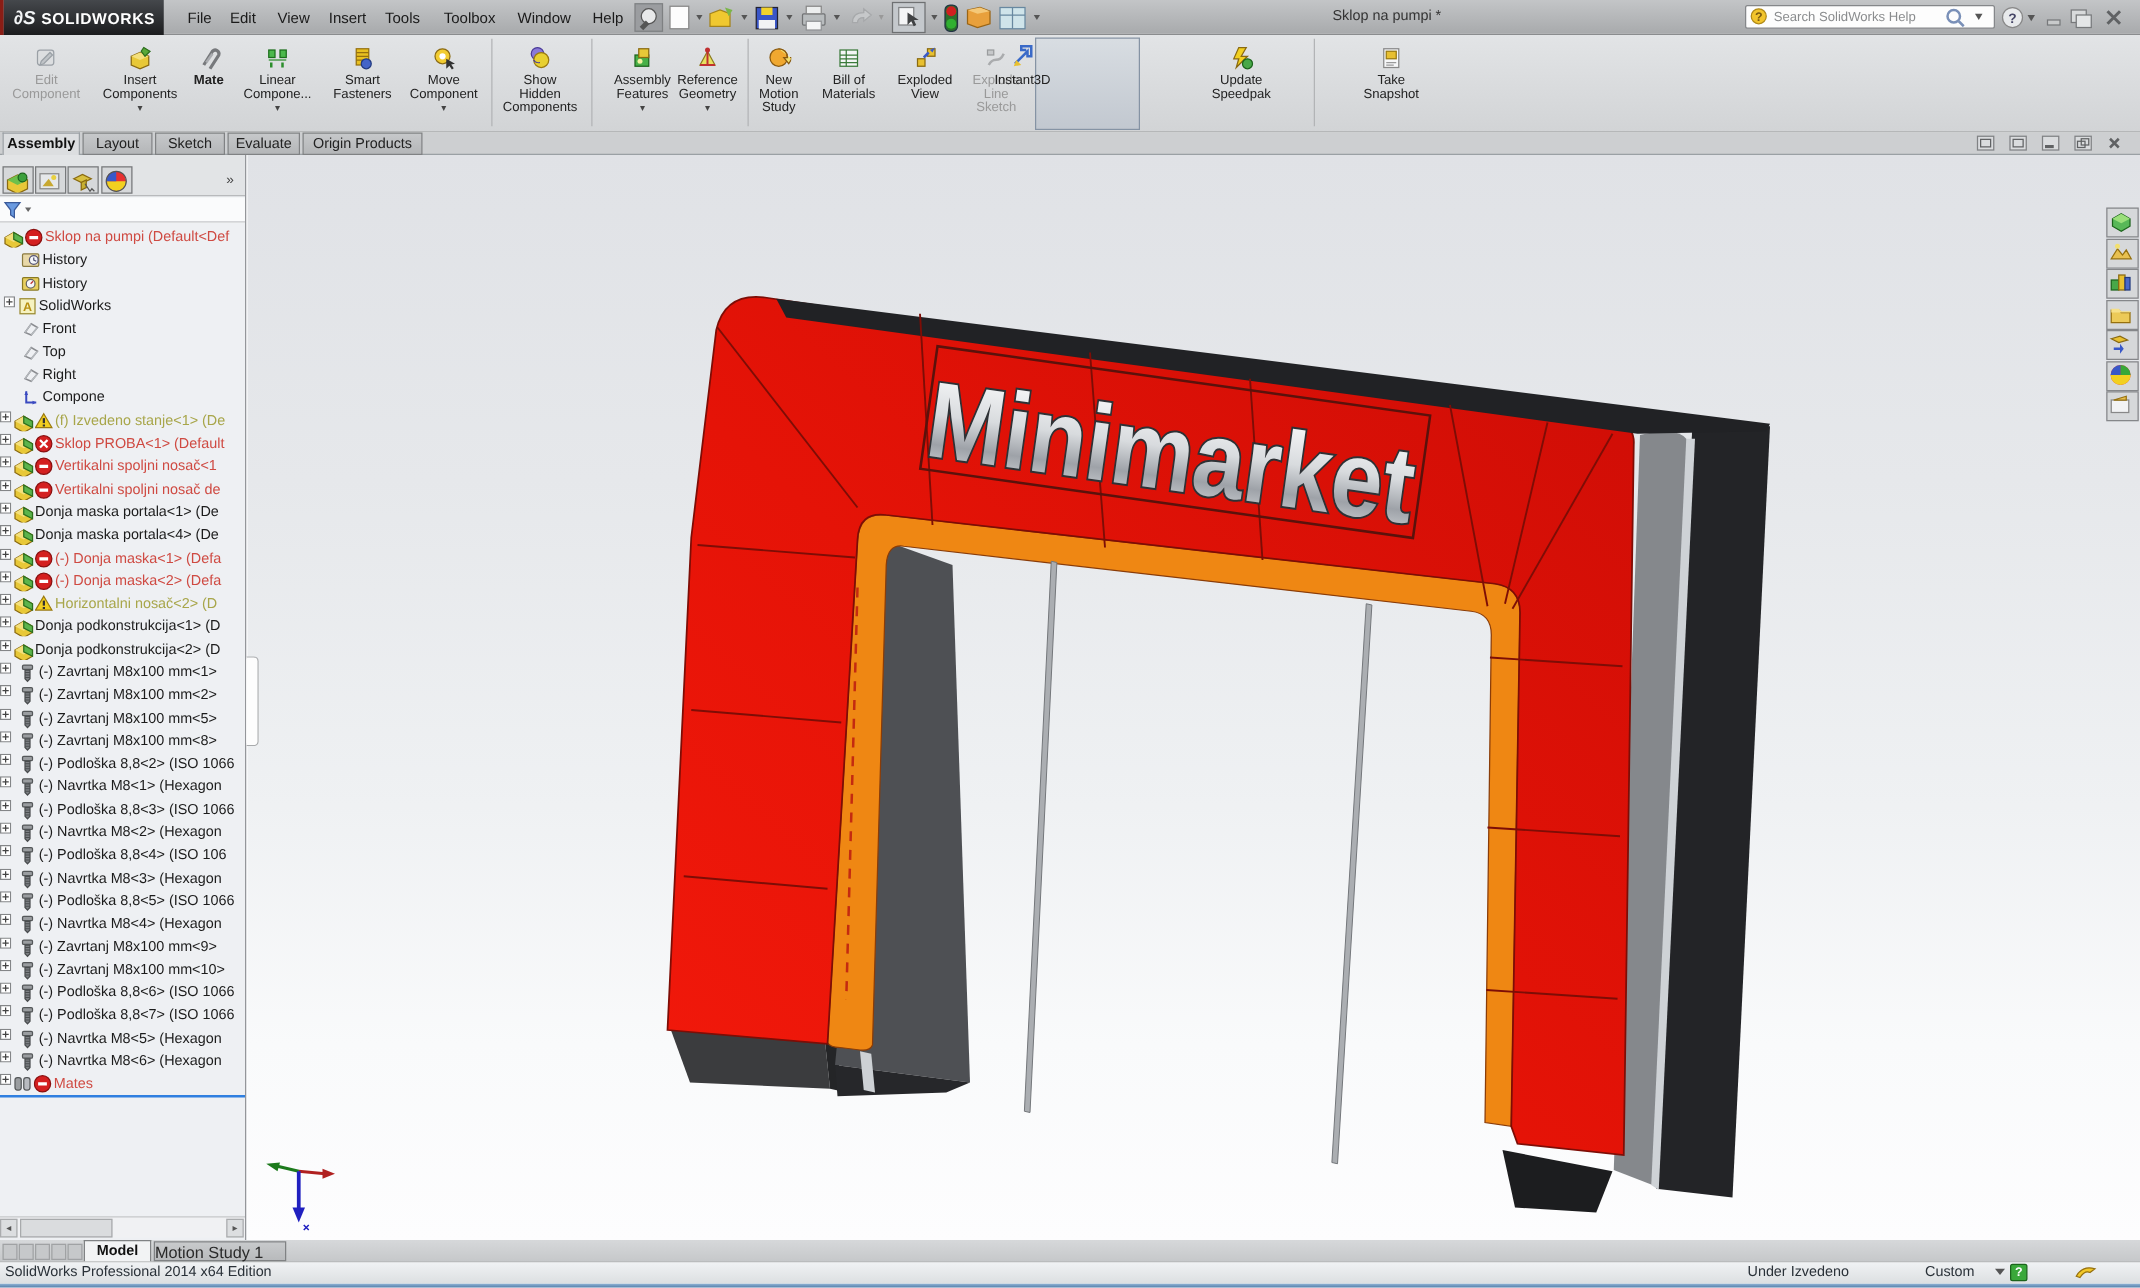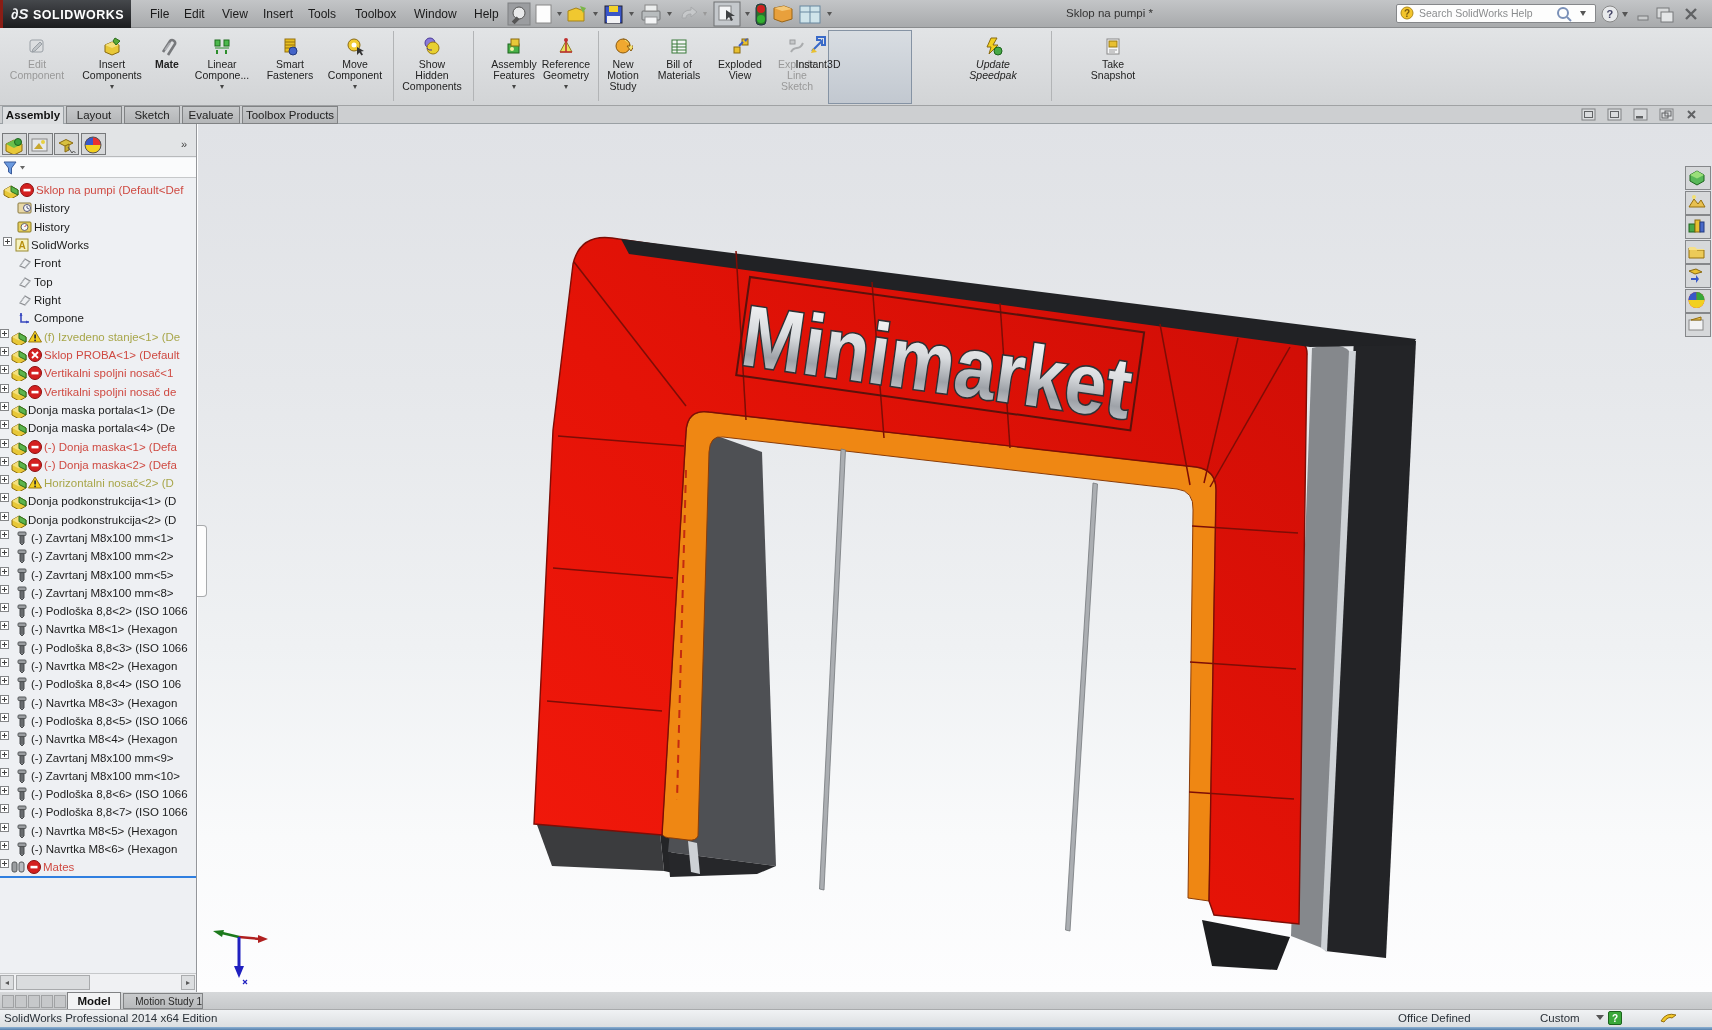--- a/index.html
+++ b/index.html
@@ -174,36 +174,36 @@
         </svg></span>Exploded<br>View</div>
 <div class="rbtn gray" style="left:771px;width:52px;"><span class="ric"><svg width="20" height="20">
           <path d="M4 16 C8 8 12 16 16 7" fill="none" stroke="#aaacae" stroke-width="2"></path>
           <rect x="3" y="4" width="5" height="4" fill="#c6c8ca" stroke="#9a9c9e"></rect>
         </svg></span>Explode<br>Line<br>Sketch</div>
 <div class="abs" style="left:828px;top:2px;width:84px;height:74px;background:linear-gradient(#d8dde2,#c2c8d0);border:1px solid #8593a4;"></div>
 <div class="rbtn" style="left:784px;width:68px;"><span class="ric"><svg width="20" height="20">
           <path d="M4 15 L14 5 l0 4 3 0 0 -8 -8 0 0 3 4 0" fill="none" stroke="#3a6ac8" stroke-width="2"></path>
           <path d="M3 17 l6 -1 -4 -4z" fill="#e8c030"></path>
         </svg></span>Instant3D</div>
-<div class="rbtn" style="left:963px;width:60px;font-style:italic;"><span class="ric"><svg width="20" height="20">
+<div class="rbtn" style="left:963px;width:60px;"><span class="ric"><svg width="20" height="20">
           <path d="M8 2 l6 0 -4 7 5 0 -9 9 2 -7 -4 0z" fill="#f2d020" stroke="#8a6a10"></path>
           <circle cx="15" cy="15" r="4" fill="#48a848" stroke="#1c641c"></circle>
         </svg></span>Update<br>Speedpak</div>
 <div class="rbtn" style="left:1083px;width:60px;"><span class="ric"><svg width="20" height="20">
           <rect x="4" y="3" width="12" height="15" fill="#f6f7f8" stroke="#888"></rect>
           <rect x="6" y="5" width="8" height="6" fill="#e8c030" stroke="#9a7a10"></rect>
           <path d="M6 14 l8 0 M6 16 l6 0" stroke="#999"></path>
         </svg></span>Take<br>Snapshot</div>
 </div>
 <div id="tabrow">
 <div class="tabact" style="left:2px;width:62px;">Assembly</div>
 <div class="tab" style="left:66px;width:56px;">Layout</div>
 <div class="tab" style="left:124px;width:56px;">Sketch</div>
 <div class="tab" style="left:182px;width:58px;">Evaluate</div>
-<div class="tab" style="left:242px;width:96px;">Toolbox Products</div>
+<div class="tab" style="left:242px;width:96px;">Origin Products</div>
 <svg class="abs" style="left:1580px;top:1px" width="130" height="16">
       <rect x="2" y="2" width="13" height="11" fill="#dadcde" stroke="#808284"></rect>
       <rect x="4.5" y="4.5" width="8" height="6" fill="none" stroke="#606264"></rect>
       <rect x="28" y="2" width="13" height="11" fill="#dadcde" stroke="#808284"></rect>
       <rect x="30.5" y="4.5" width="8" height="6" fill="none" stroke="#606264"></rect>
       <rect x="54" y="2" width="13" height="11" fill="#dadcde" stroke="#808284"></rect>
       <rect x="56" y="9" width="7" height="2.5" fill="#606264"></rect>
       <rect x="80" y="2" width="13" height="11" fill="#dadcde" stroke="#808284"></rect>
       <rect x="82" y="6" width="6" height="5" fill="none" stroke="#606264"></rect>
       <rect x="85" y="4" width="6" height="5" fill="none" stroke="#606264"></rect>
@@ -592,24 +592,24 @@
         </svg></div>
 </div>
 </div>
 <div id="bottomtabs">
 <div class="abs" style="left:2px;top:3px;width:12px;height:13px;background:#c6c8ca;border:1px solid #a0a2a4;"></div>
 <div class="abs" style="left:15px;top:3px;width:12px;height:13px;background:#c6c8ca;border:1px solid #a0a2a4;"></div>
 <div class="abs" style="left:28px;top:3px;width:12px;height:13px;background:#c6c8ca;border:1px solid #a0a2a4;"></div>
 <div class="abs" style="left:41px;top:3px;width:12px;height:13px;background:#c6c8ca;border:1px solid #a0a2a4;"></div>
 <div class="abs" style="left:54px;top:3px;width:12px;height:13px;background:#c6c8ca;border:1px solid #a0a2a4;"></div>
 <div class="abs" style="left:67px;top:0;width:54px;height:17px;background:#f2f3f4;border:1px solid #808284;border-bottom:none;font-weight:bold;font-size:11.5px;text-align:center;line-height:16px;color:#111;">Model</div>
-<div class="abs" style="left:123px;top:1px;width:80px;height:16px;background:linear-gradient(#c8cacc,#b8babc);border:1px solid #808284;font-size:10px;text-align:right;line-height:15px;color:#2a2a2a;">Motion Study 1</div>
+<div class="abs" style="left:123px;top:1px;width:106px;height:16px;background:linear-gradient(#c8cacc,#b8babc);border:1px solid #808284;font-size:13px;text-align:left;line-height:15px;color:#2a2a2a;">Motion Study 1</div>
 </div>
 <div id="statusbar">
 <div class="abs" style="left:4px;top:2px;">SolidWorks Professional 2014 x64 Edition</div>
-<div class="abs" style="left:1398px;top:2px;">Office Defined</div>
+<div class="abs" style="left:1398px;top:2px;">Under Izvedeno</div>
 <div class="abs" style="left:1540px;top:2px;">Custom</div>
 <div class="abs" style="left:1596px;top:5px;width:0;height:0;border-left:4px solid transparent;border-right:4px solid transparent;border-top:5px solid #555;"></div>
 <div class="abs" style="left:1608px;top:1px;width:14px;height:14px;background:#3aa83a;border:1px solid #1c641c;border-radius:2px;color:#fff;font-size:10px;font-weight:bold;text-align:center;line-height:13px;">?</div>
 <svg class="abs" style="left:1658px;top:0px" width="22" height="16">
       <path d="M3 11 Q8 2 18 5 L14 8 Q10 6 6 12z" fill="#f2c828" stroke="#96700e"></path>
     </svg>
 </div>
 <div id="bluestrip"></div>
 </body></html>

